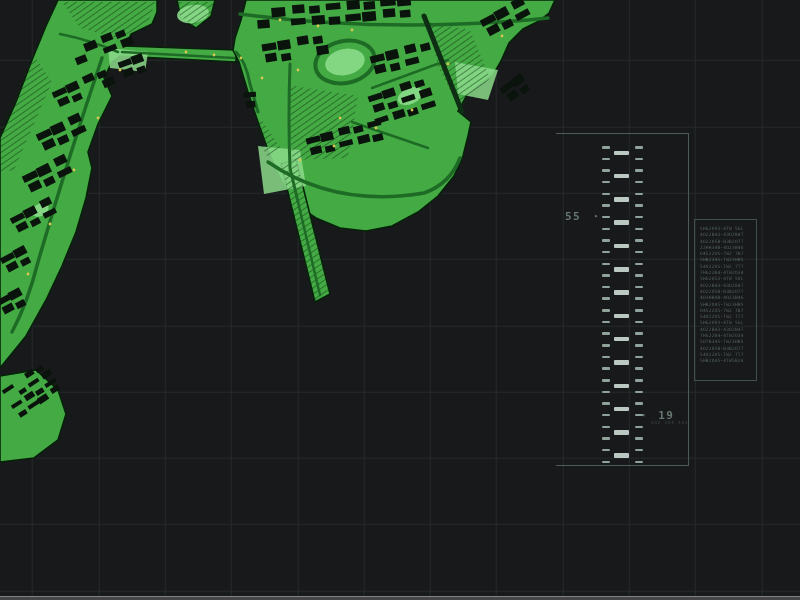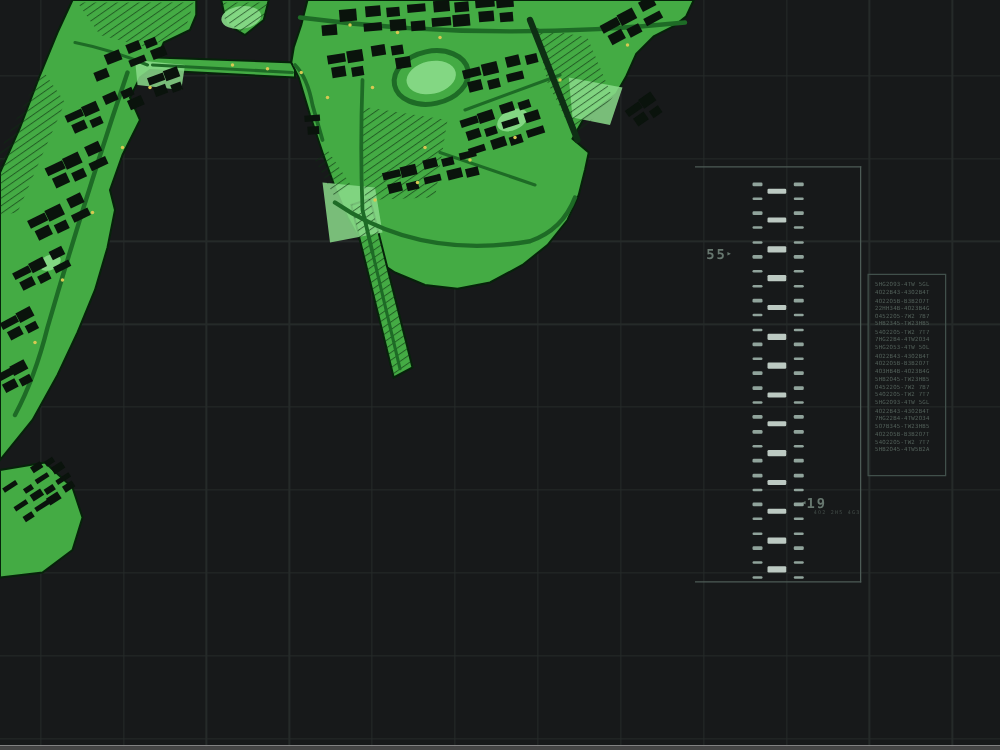--- a/index.html
+++ b/index.html
@@ -13,21 +13,21 @@
   #map-canvas{position:absolute;inset:0;}
   
   #readout-panel{
     position:absolute;left:556px;top:133px;width:133px;height:333px;
     border-top:1px solid; border-right:1px solid; border-bottom:1px solid;
     box-sizing:border-box;
   }
   .tick{position:absolute;border-radius:1px;}
   .marker{
     position:absolute;font-size:11px;letter-spacing:1.5px;font-weight:bold;
-    display:flex;align-items:center;gap:0;line-height:1;
+    display:flex;align-items:center;gap:13px;line-height:1;margin-top:13px;
   }
   .marker .arrow{font-size:7px;letter-spacing:0;}
   .marker .sub{
     position:absolute;top:11px;left:10px;font-size:4px;letter-spacing:1px;
     opacity:.55;font-weight:normal;white-space:nowrap;
   }
   
   #info-panel{
     position:absolute;left:694px;top:219px;width:63px;height:162px;
     border:1px solid;box-sizing:border-box;

